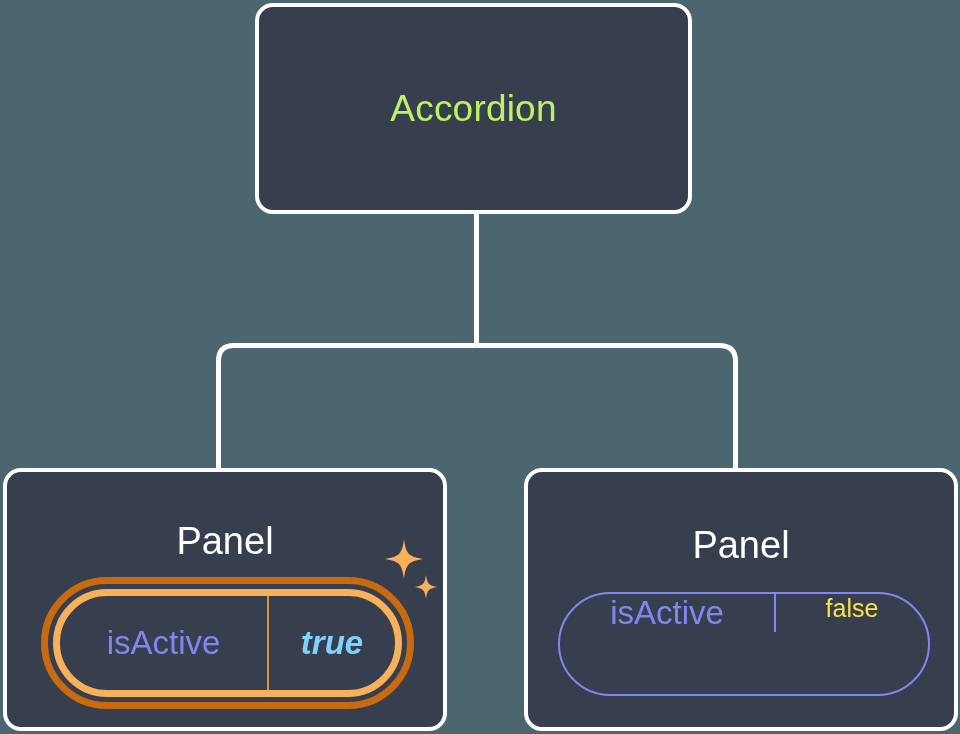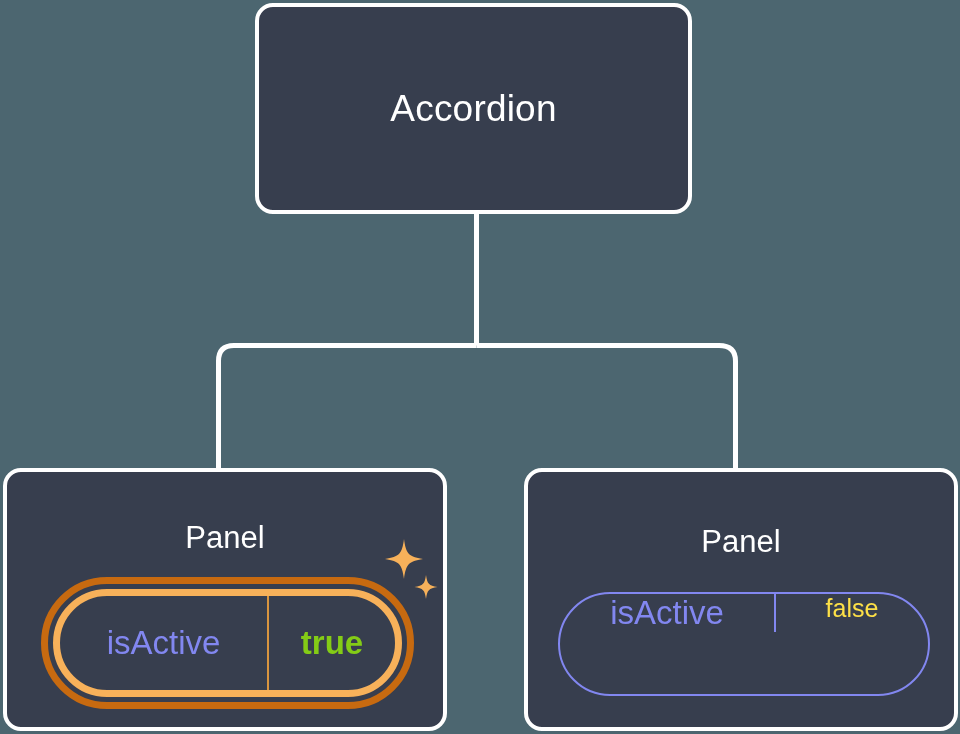--- a/index.html
+++ b/index.html
@@ -61,32 +61,32 @@
   }
 
   .node-card.panel-right {
     left: 524px;
     top: 468px;
     width: 434px;
     height: 263px;
   }
 
   .node-title {
-    color: #ffffff;
+    color: #bef264;
     font-size: 37px;
     font-weight: 400;
     letter-spacing: 0.2px;
     line-height: 1;
     text-align: center;
     white-space: nowrap;
   }
 
   .panel-title {
     color: #ffffff;
-    font-size: 31px;
+    font-size: 38px;
     font-weight: 400;
     text-align: center;
     white-space: nowrap;
     position: absolute;
     left: 0;
     right: 0;
   }
 
   .panel-left .panel-title { top: 48px; }
   .panel-right .panel-title { top: 52px; }
@@ -152,23 +152,24 @@
   }
   .prop-pill.highlight .pill-key {
     width: 209px;
     border-right: 2px solid #d9953f;
     color: #8287f0;
     font-size: 33px;
     font-weight: 400;
   }
   .prop-pill.highlight .pill-val {
     flex: 1;
-    color: #84cc16;
+    color: #7dd3fc;
     font-size: 33px;
     font-weight: 700;
+    font-style: italic;
   }
 
   
   .sparkles {
     position: absolute;
     left: 382px;
     top: 533px;
     width: 60px;
     height: 75px;
     pointer-events: none;

